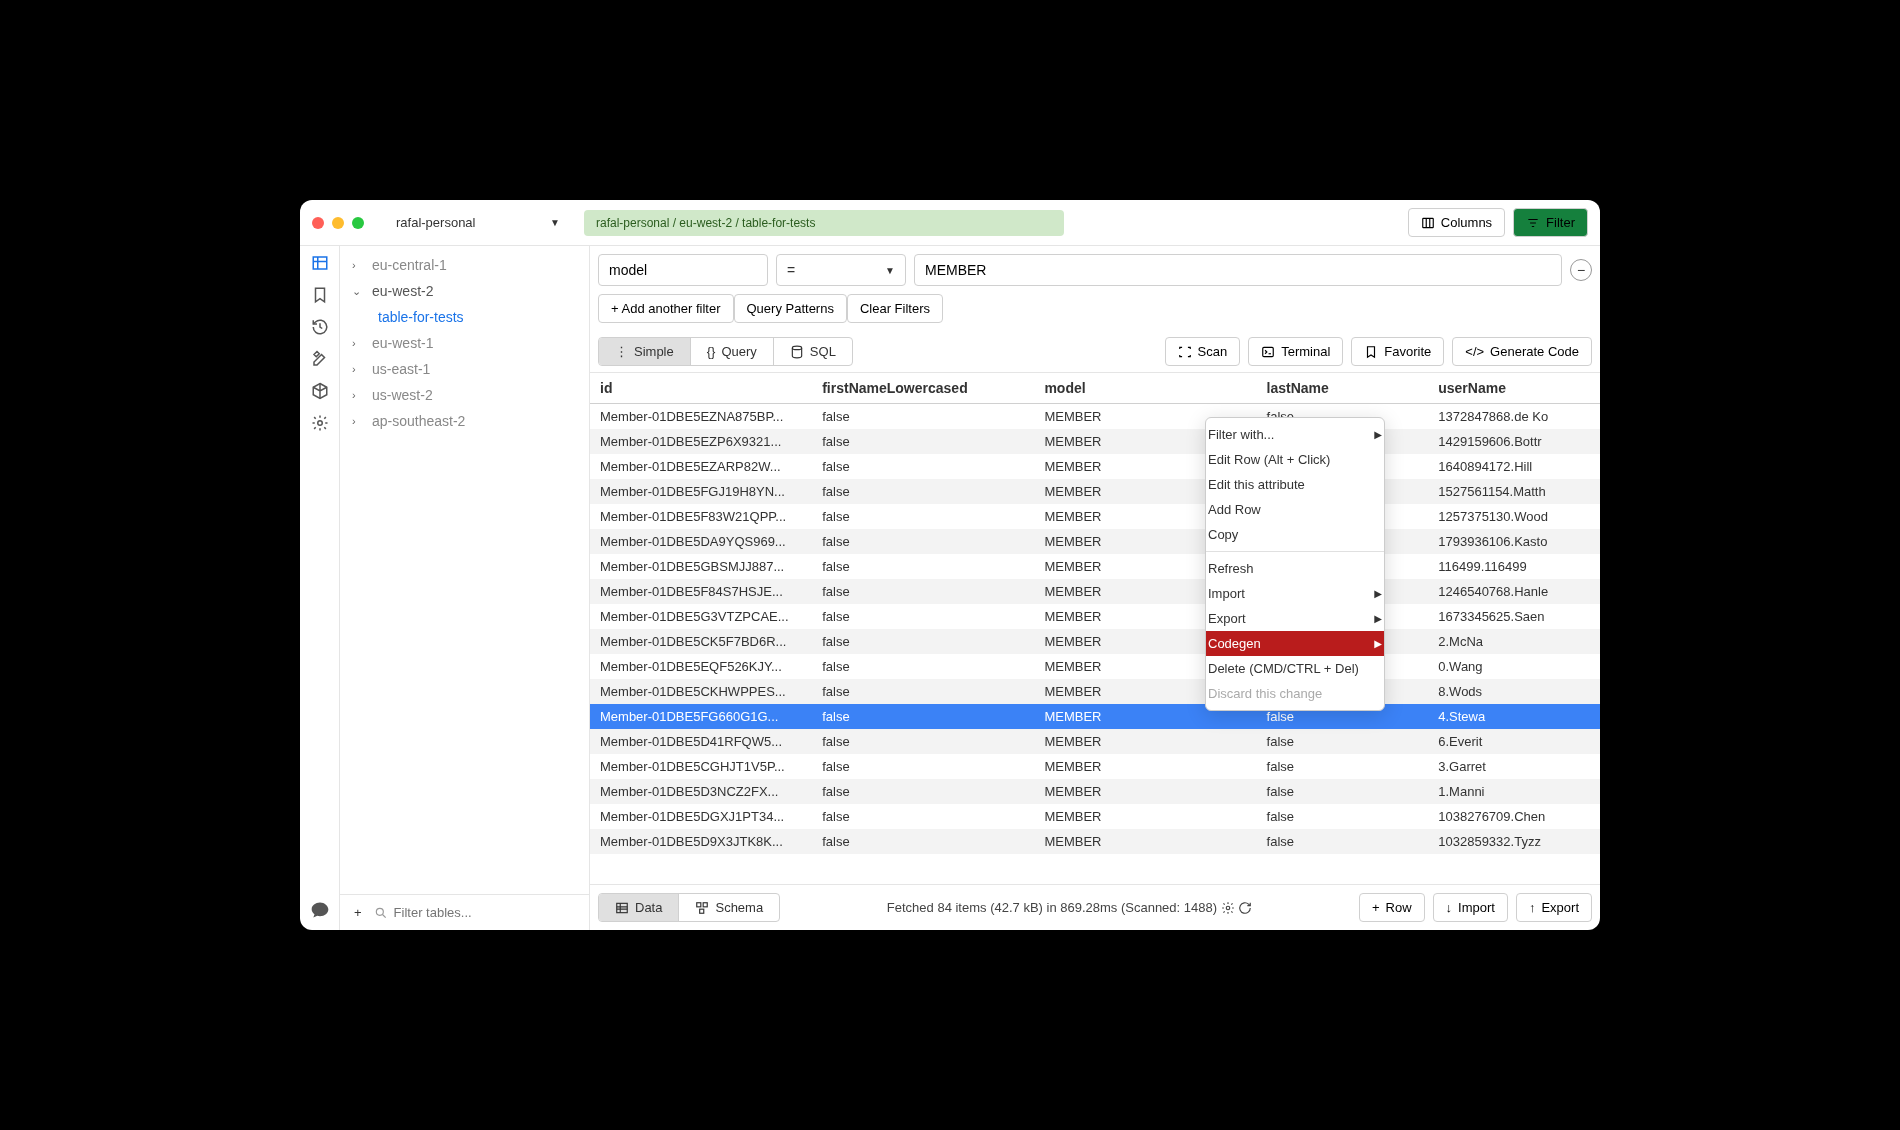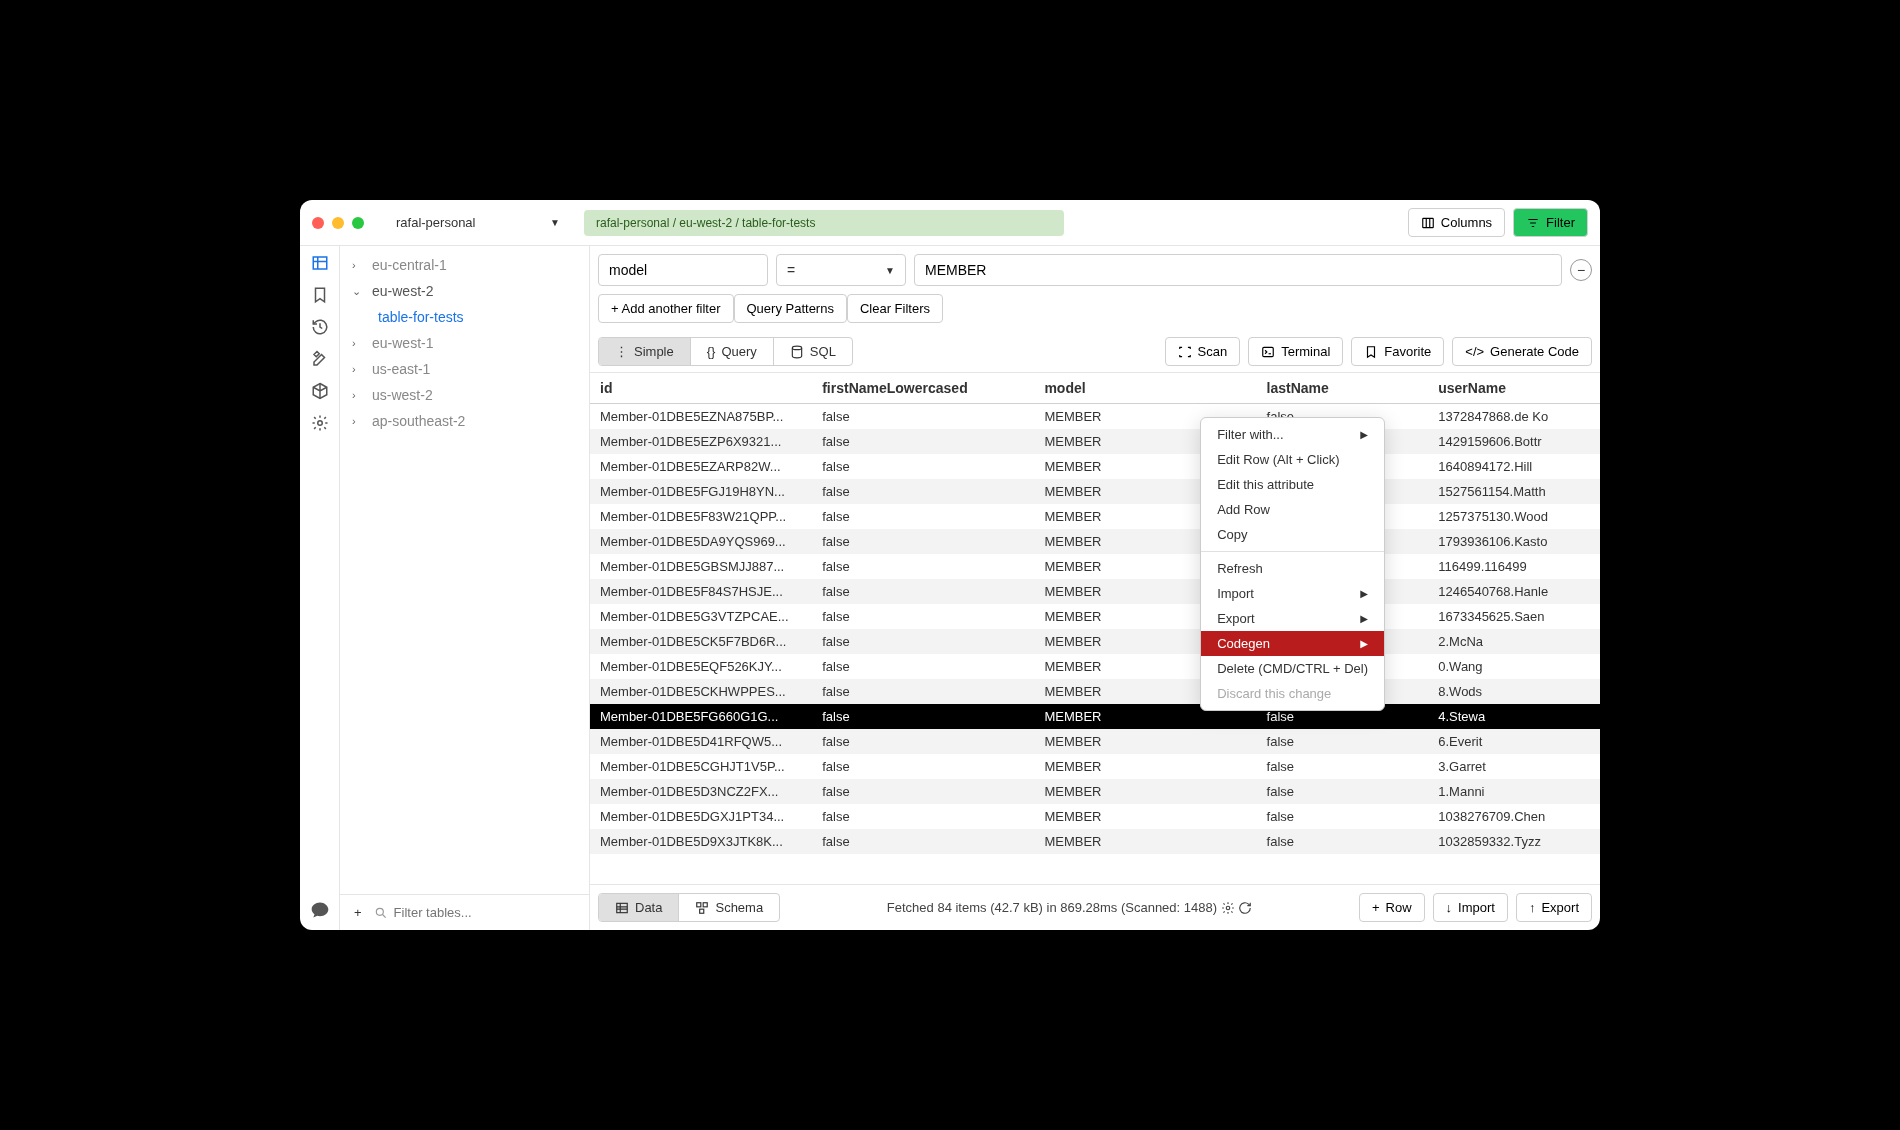--- a/index.html
+++ b/index.html
@@ -52,21 +52,21 @@
   margin: 0 8px;
   max-width: 480px;
 }
 .top-btns { margin-left: auto; display: flex; gap: 8px; }
 .btn {
   display: inline-flex; align-items: center; gap: 6px;
   border: 1px solid #d0d0d0; border-radius: 4px;
   padding: 6px 12px; background: #fff; cursor: pointer;
   font-size: 13px;
 }
-.btn.active { background: #22c55e; }
+.btn.active { background: #15803d; }
 .body-row { display: flex; flex: 1; min-height: 0; }
 .iconstrip {
   width: 40px; border-right: 1px solid #e5e5e5;
   display: flex; flex-direction: column; align-items: center;
   padding-top: 8px; gap: 14px;
 }
 .iconstrip .ic { width: 18px; height: 18px; color: #555; display: flex; align-items: center; justify-content: center; }
 .iconstrip .ic.active { color: #1a73e8; }
 .sidebar {
   width: 250px; border-right: 1px solid #e5e5e5;
@@ -127,33 +127,33 @@
 th {
   text-align: left; padding: 7px 10px; font-weight: 600;
   border-bottom: 1px solid #d0d0d0; background: #fff;
   font-size: 14px; color: #333;
 }
 td {
   padding: 5px 10px; font-size: 13px;
   white-space: nowrap; overflow: hidden; text-overflow: ellipsis;
 }
 tbody tr:nth-child(even) { background: #f3f3f3; }
-tbody tr.selected { background: #000000; color: #fff; }
+tbody tr.selected { background: #3b82f6; color: #fff; }
 .statusbar {
   display: flex; align-items: center; gap: 8px;
   padding: 8px; border-top: 1px solid #e5e5e5;
 }
 .status-center { flex: 1; text-align: center; color: #444; font-size: 13px; }
 .ctx-menu {
   position: absolute; background: #fff; border: 1px solid #ccc;
   border-radius: 6px; box-shadow: 0 4px 20px rgba(0,0,0,0.15);
   padding: 4px 0; z-index: 100; font-size: 13px; min-width: 180px;
 }
 .ctx-item {
-  padding: 5px 16px; display: flex; justify-content: space-between;
+  padding: 5px 2px; display: flex; justify-content: space-between;
   align-items: center; cursor: pointer;
 }
 .ctx-item:hover, .ctx-item.highlight { background: #b91c1c; color: #fff; }
 .ctx-item.disabled { color: #aaa; cursor: default; }
 .ctx-sep { height: 1px; background: #e0e0e0; margin: 4px 0; }
 .ctx-arrow { font-size: 10px; }
 .chat-bubble {
   position: absolute; left: 10px; bottom: 10px;
   width: 20px; height: 20px; color: #555;
 }

